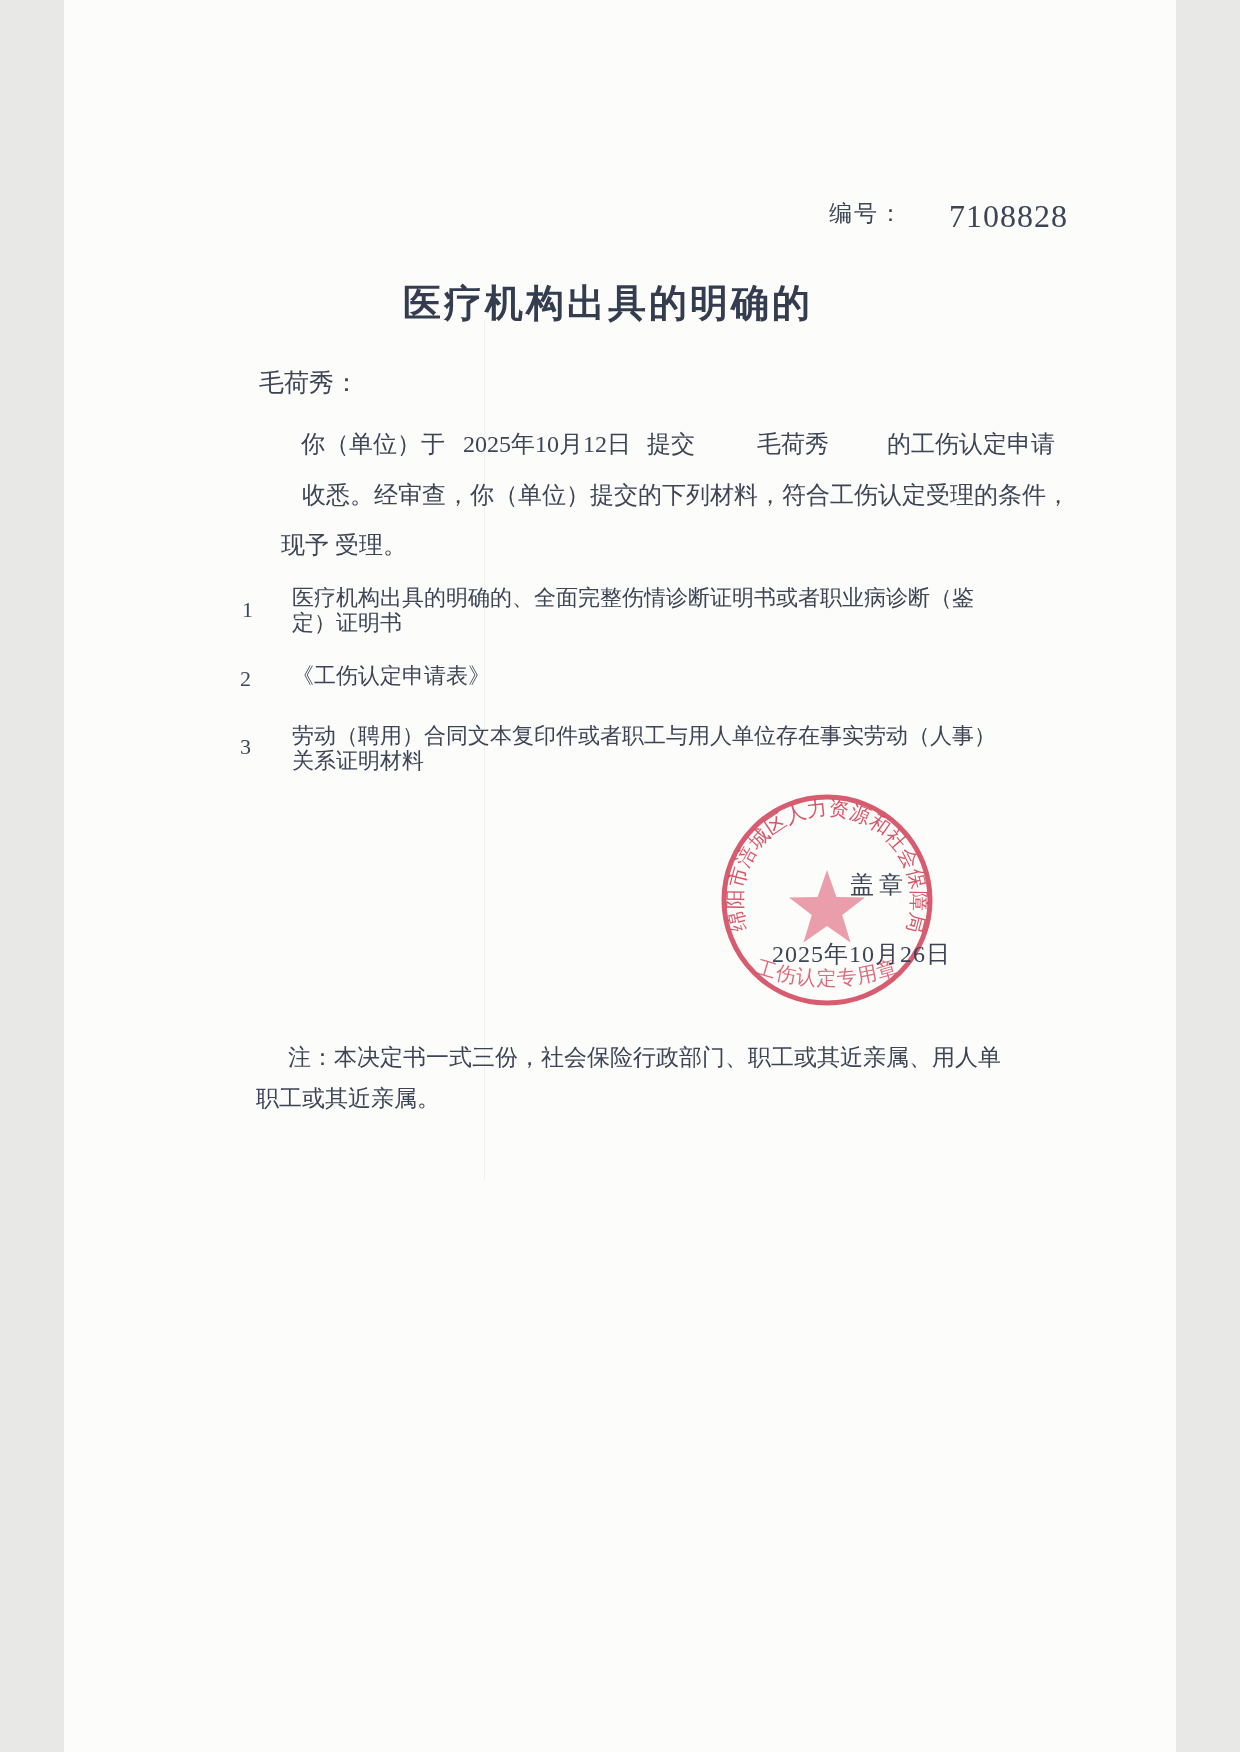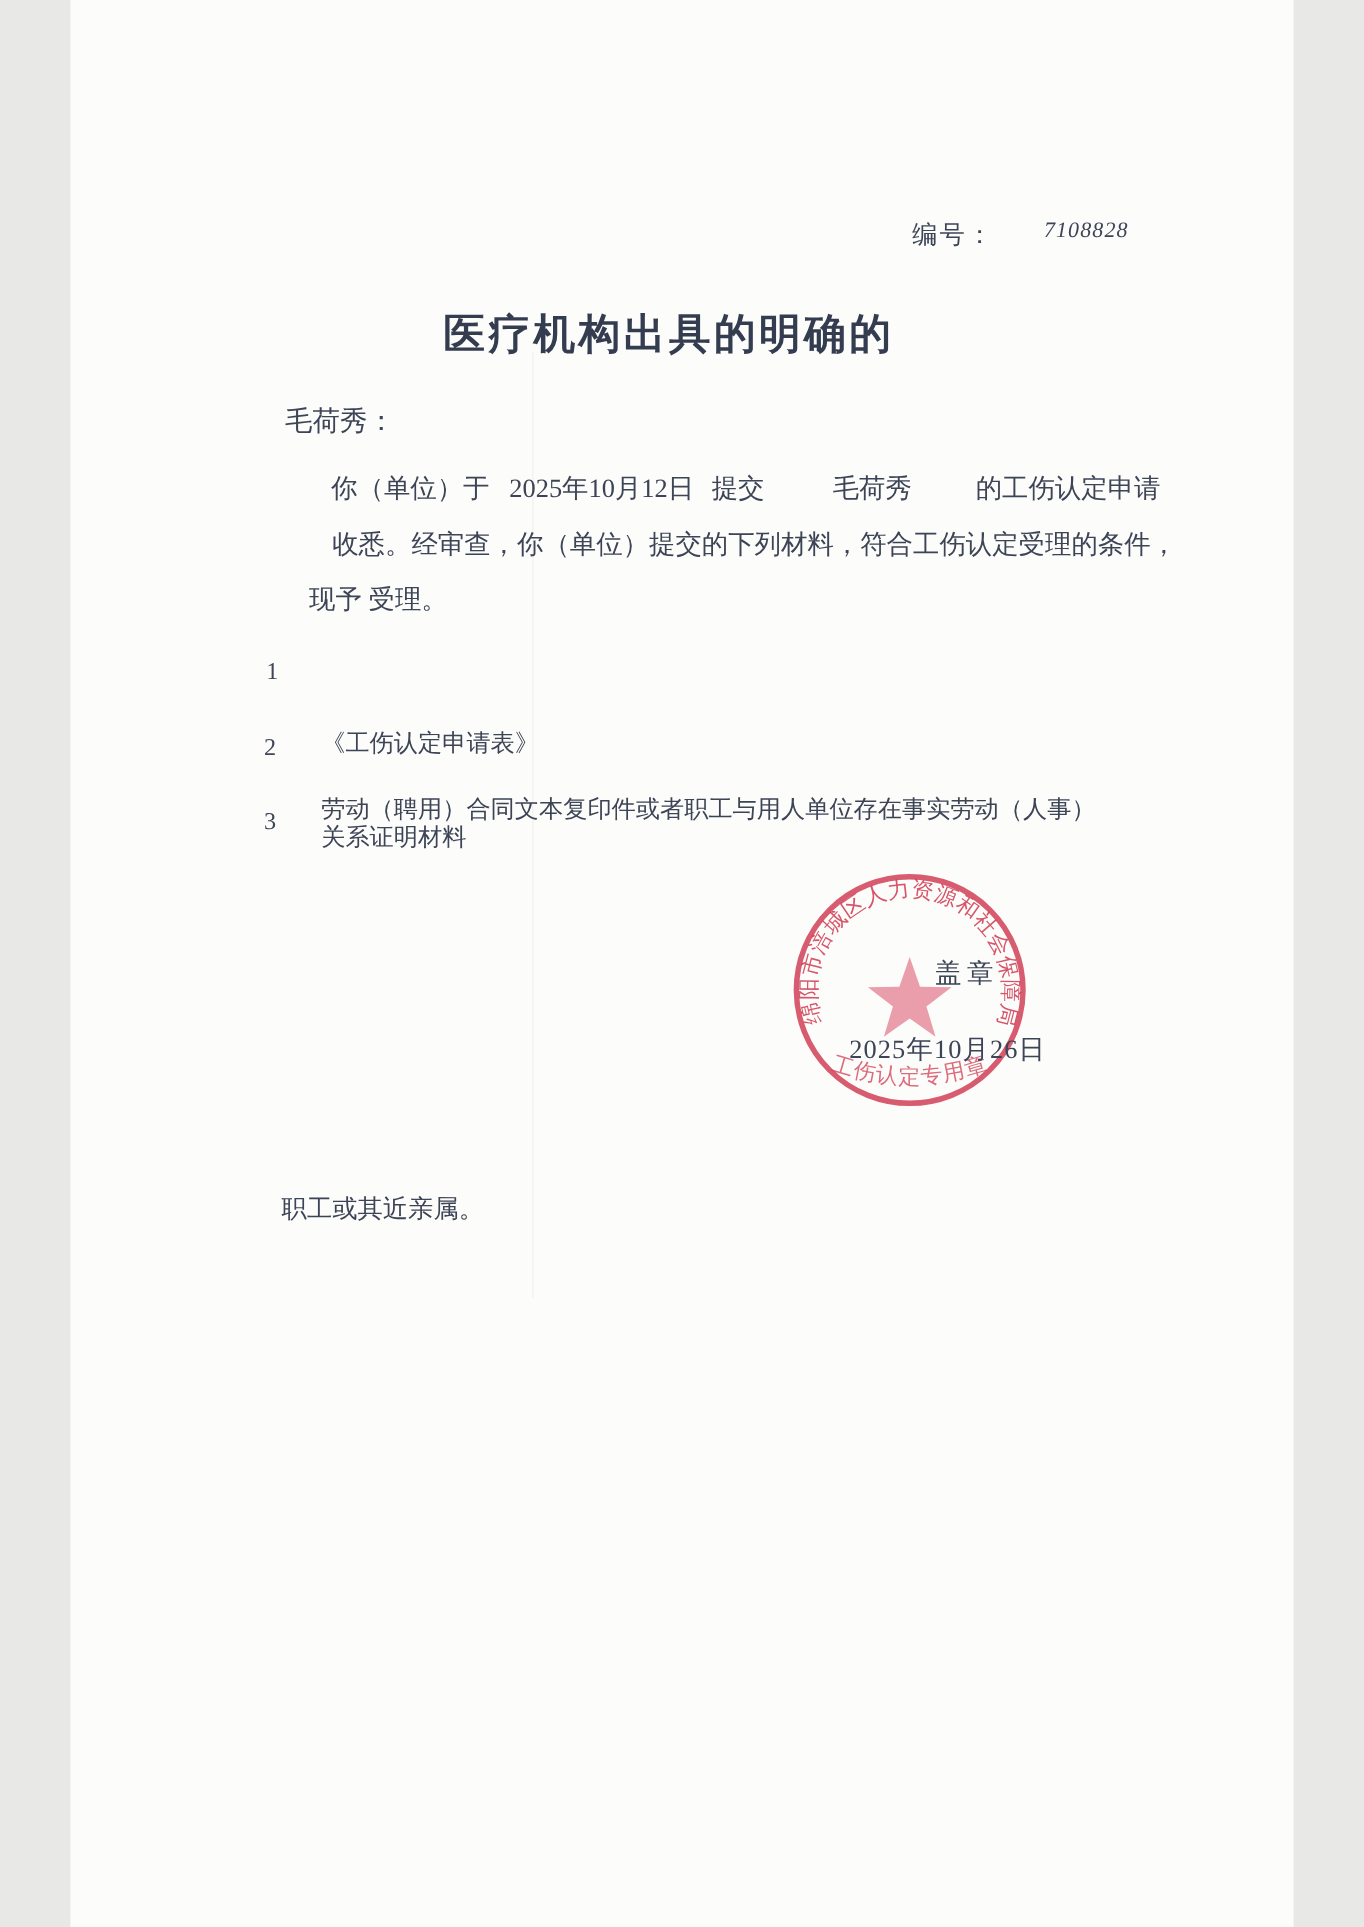--- a/index.html
+++ b/index.html
@@ -11,21 +11,21 @@
     margin: 0 auto;
     background: #fcfcfa;
     overflow: hidden;
     font-family: "Liberation Serif", "DejaVu Serif", serif;
     color: #3c4456;
     padding-left: 24px;
   }
   .abs { position: absolute; white-space: nowrap; }
 
   .doc-number-label { left: 765px; top: 198px; font-size: 23px; letter-spacing: 2px; }
-  .doc-number-value { left: 885px; top: 198px; font-size: 20px; letter-spacing: 1px; font-style: italic; }
+  .doc-number-value { left: 885px; top: 198px; font-size: 32px; letter-spacing: 1px; }
 
   .doc-title {
     left: 0; right: 24px; top: 278px;
     text-align: center;
     font-size: 38px;
     font-weight: bold;
     letter-spacing: 3px;
     color: #343c50;
   }
 
@@ -94,20 +94,21 @@
   <div class="abs salutation">毛荷秀：</div>
 
   <div class="abs para para-1">
     <span>你（单位）于</span><span class="gap-m">2025年10月12日</span><span class="gap-s">提交</span><span class="gap-l">毛荷秀</span><span class="gap-xl">的工伤认定申请</span>
   </div>
 
   <div class="abs para para-2">收悉。经审查，你（单位）提交的下列材料，符合工伤认定受理的条件，</div>
   <div class="abs para para-3">现予 受理。</div>
 
   <span class="abs material-index idx-1">1</span>
+  <div class="material-text mat-1">医疗机构出具的明确的、全面完整伤情诊断证明书或者职业病诊断（鉴定）证明书</div>
 
   <span class="abs material-index idx-2">2</span>
   <div class="material-text mat-2">《工伤认定申请表》</div>
 
   <span class="abs material-index idx-3">3</span>
   <div class="material-text mat-3">劳动（聘用）合同文本复印件或者职工与用人单位存在事实劳动（人事）关系证明材料</div>
 
   <svg class="stamp" viewBox="0 0 224 224">
     <defs>
       <path id="seal-org-arc" d="M 32.1 141.1 A 85 85 0 1 1 191.9 141.1" fill="none"></path>
@@ -119,15 +120,16 @@
       <textPath href="#seal-org-arc">绵阳市涪城区人力资源和社会保障局</textPath>
     </text>
     <text font-size="20" fill="#d4475e" opacity="0.8" text-anchor="middle" letter-spacing="1">
       <textPath href="#seal-bottom-arc" startOffset="50%">工伤认定专用章</textPath>
     </text>
   </svg>
 
   <span class="abs seal-caption">盖章</span>
   <span class="abs decision-date">2025年10月26日</span>
 
+  <div class="abs note note-1">注：本决定书一式三份，社会保险行政部门、职工或其近亲属、用人单</div>
   <div class="abs note note-2">职工或其近亲属。</div>
 
 </div>
 
 </body></html>

